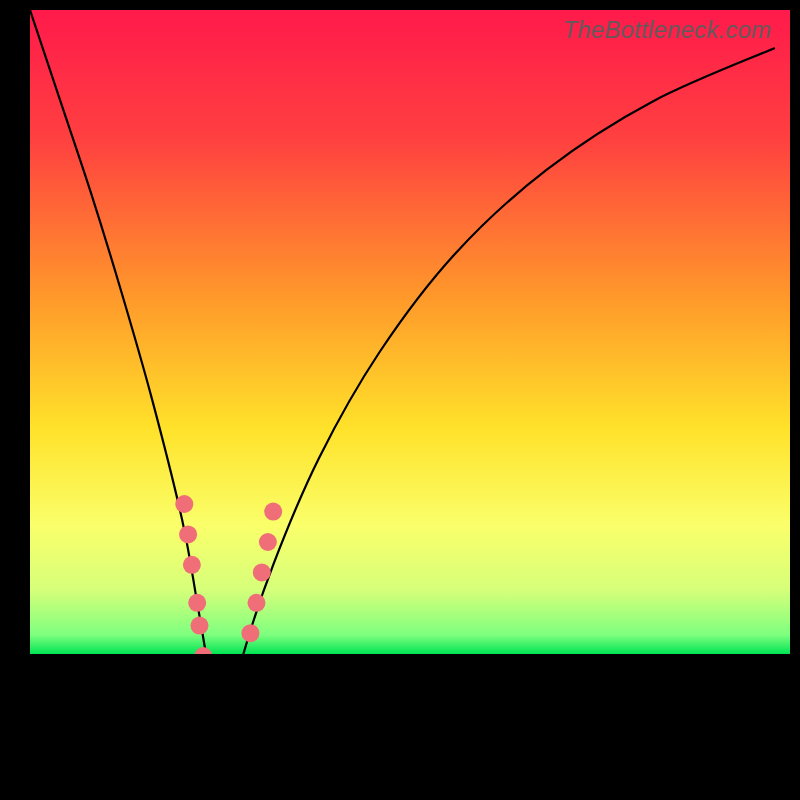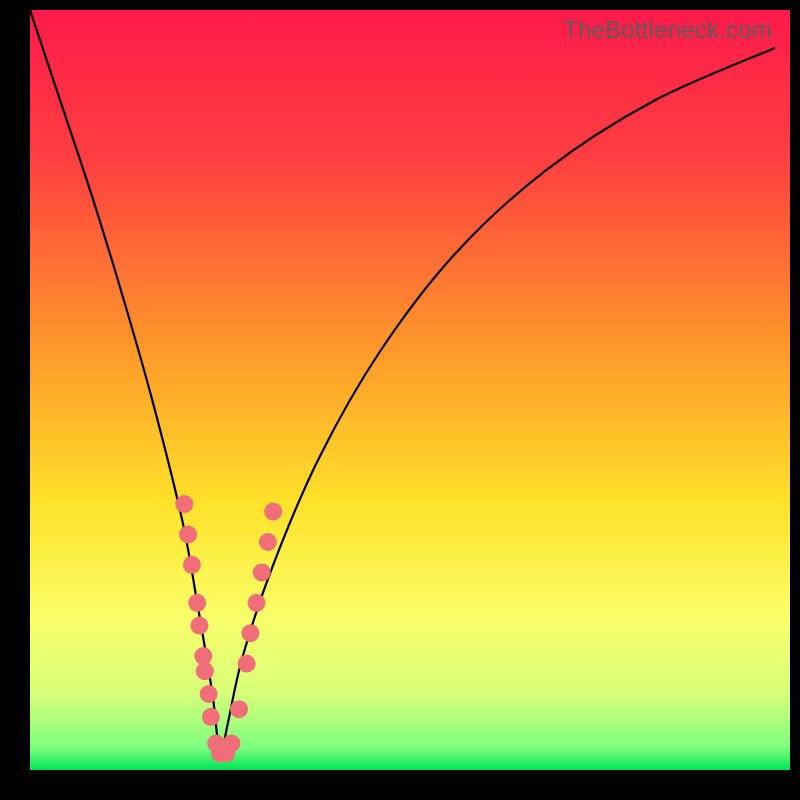--- a/index.html
+++ b/index.html
@@ -15,22 +15,23 @@
     position: absolute;
     left: 0; top: 0;
     width: 800px; height: 800px;
     background: #000;
   }
   .plot {
     position: absolute;
     left: 30px;
     top: 10px;
     width: 760px;
-    height: 760px;
+    height: 644px;
     overflow: hidden;
+    font-style: italic;
   }
   .bg-gradient {
     position: absolute;
     left: 0; top: 0;
     width: 100%; height: 100%;
   }
   .watermark {
     position: absolute;
     top: 6px;
     right: 18px;

